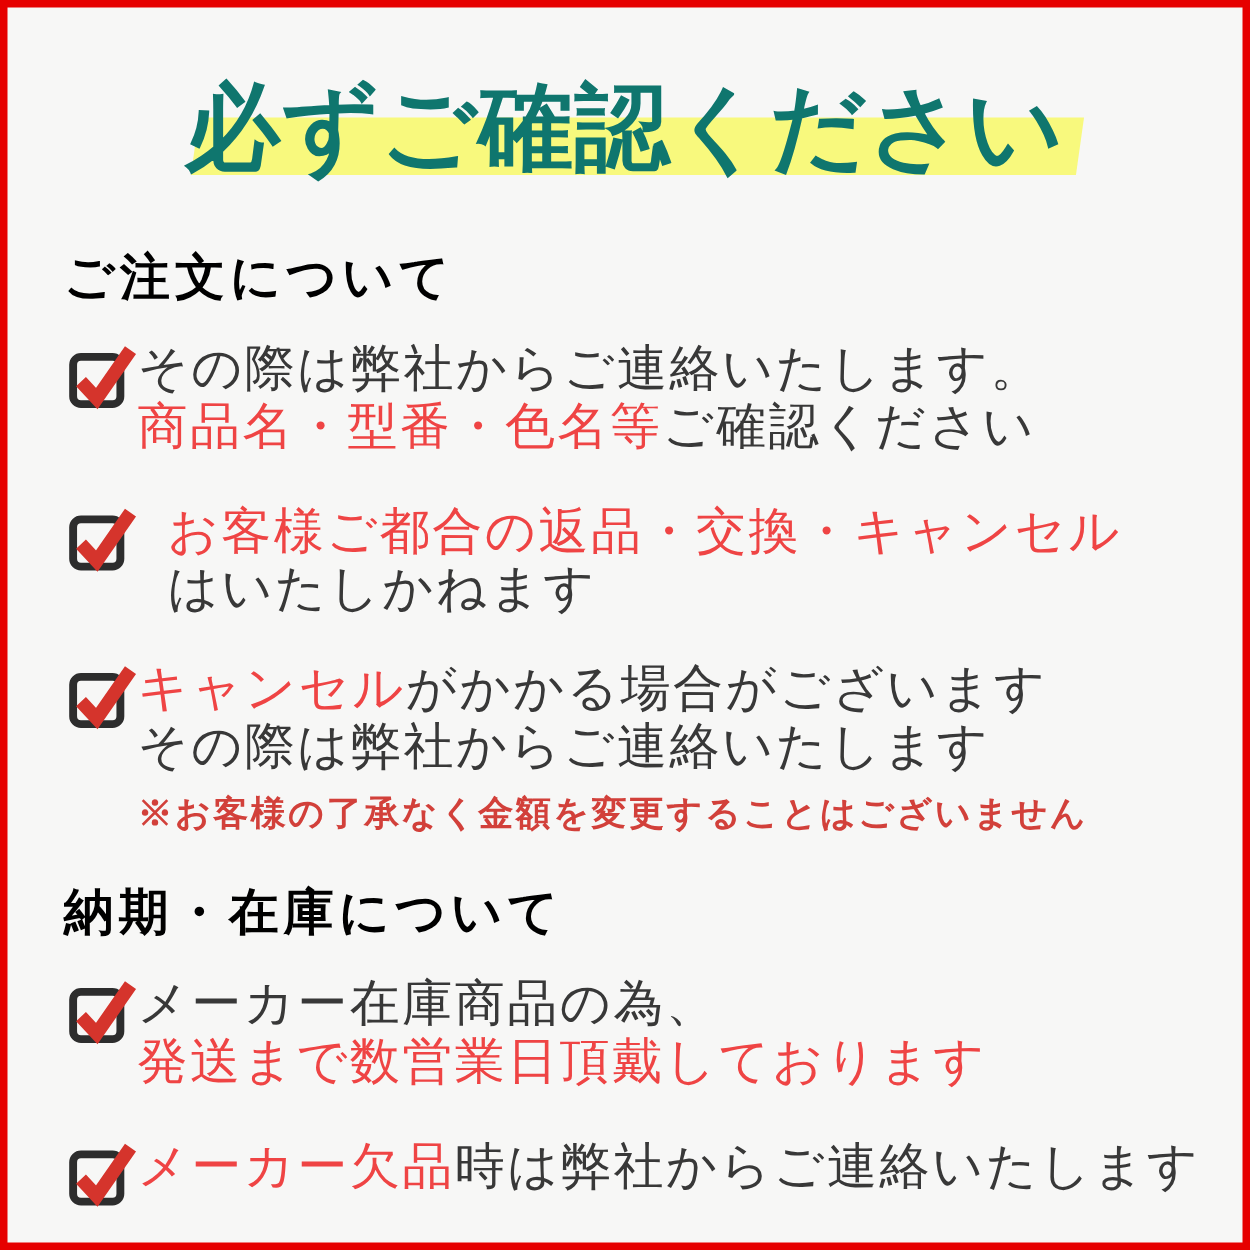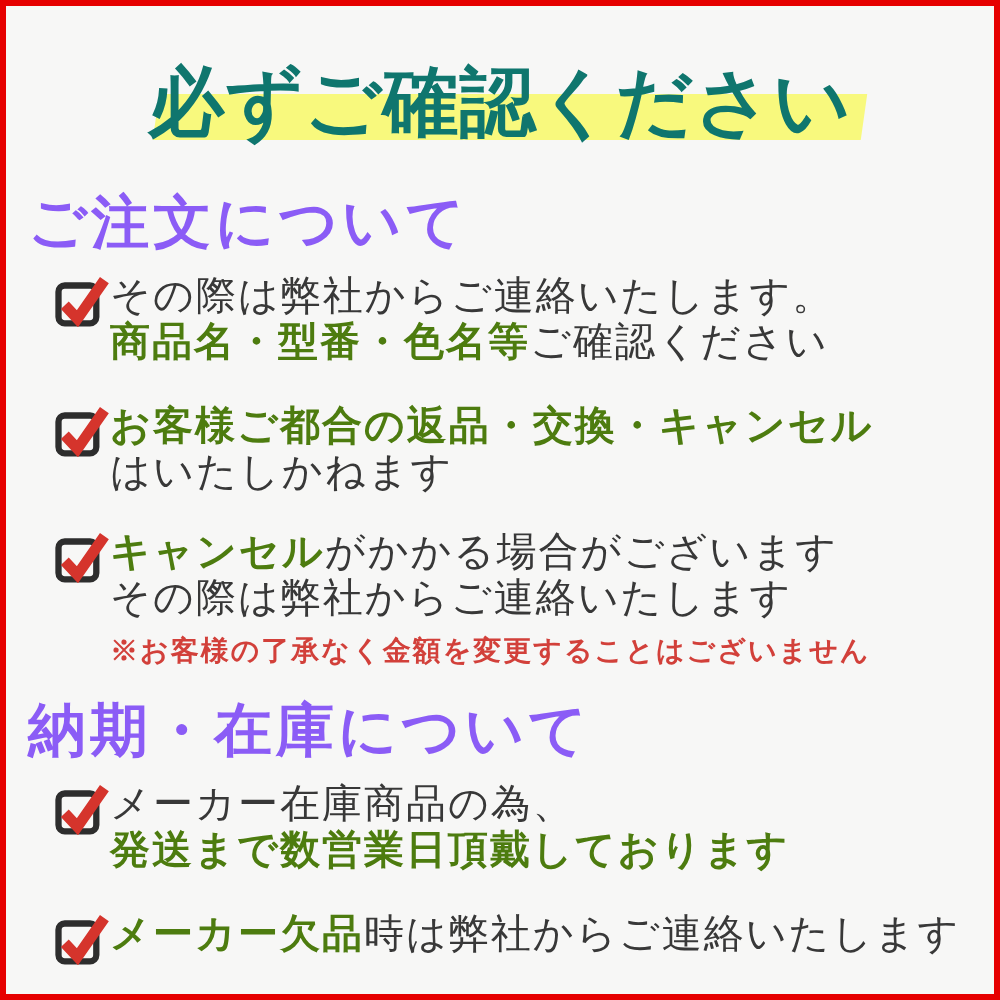--- a/index.html
+++ b/index.html
@@ -38,59 +38,59 @@
     z-index: 1;
     font-size: 76px;
     font-weight: 700;
     letter-spacing: 1px;
     color: #0f766e;
     line-height: 104px;
     white-space: nowrap;
   }
   
   .section-heading {
-    margin-left: 22px;
-    font-size: 58px;
+    margin-left: 45px;
+    font-size: 40px;
     font-weight: 700;
     letter-spacing: 4px;
-    color: #8b5cf6;
+    color: #000000;
     line-height: 64px;
     white-space: nowrap;
   }
   .heading-orders  { margin-top: 36px; }
   .heading-stock   { margin-top: 30px; }
   
   .item {
     display: flex;
     align-items: flex-start;
     margin-left: 48px;
   }
   .item-1 { margin-top: 16px; }
-  .item-2 { margin-top: 36px; }
+  .item-2 { margin-top: 36px; gap: 24px; }
   .item-3 { margin-top: 32px; }
   .item-4 { margin-top: 16px; }
   .item-5 { margin-top: 36px; text-align: center; }
   .checkbox {
     flex: 0 0 54px;
     width: 54px;
     height: 58px;
     margin-right: 2px;
   }
   .checkbox svg { display: block; overflow: visible; }
   .lines { padding-top: 2px; }
   .line {
     font-size: 40px;
     line-height: 46px;
     letter-spacing: 2px;
     color: #383838;
     white-space: nowrap;
   }
   .seg-red {
-    color: #4d7c0f;
-    font-weight: 700;
+    color: #ef4444;
+    font-weight: 400;
   }
   .seg-dark { color: #383838; }
   .note {
     margin-top: 14px;
     font-size: 28px;
     line-height: 34px;
     letter-spacing: 2px;
     font-weight: 700;
     color: #d2403a;
     white-space: nowrap;

